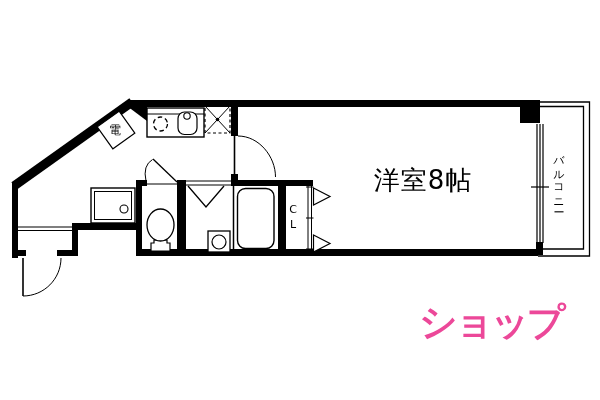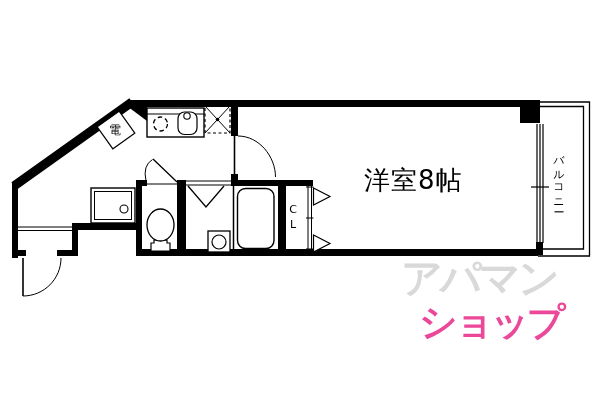--- a/index.html
+++ b/index.html
@@ -2,34 +2,33 @@
 <html><head>
 <meta charset="utf-8">
 <style>
   html,body{margin:0;padding:0;background:#fff;}
   #canvas{
     position:relative;width:600px;height:400px;background:#fff;overflow:hidden;
     font-family:"DejaVu Sans","Liberation Sans",sans-serif;
   }
   #plan-svg{position:absolute;left:0;top:0;z-index:1;}
   .label{position:absolute;z-index:2;color:#000;}
-  #room-label{left:364px;top:163px;width:118px;font-size:26px;letter-spacing:1px;white-space:nowrap;}
+  #room-label{left:364px;top:163px;width:118px;text-align:center;font-size:26px;letter-spacing:1px;white-space:nowrap;}
   #balcony-label{left:550px;top:148px;writing-mode:vertical-rl;text-orientation:mixed;font-size:11px;letter-spacing:2px;}
   #closet-label{left:286px;top:202px;width:14px;font-size:11px;line-height:15px;text-align:center;white-space:pre;}
   #heater-label{left:109px;top:122px;font-size:12px;}
   .watermark{position:absolute;z-index:0;font-weight:bold;letter-spacing:-3px;white-space:nowrap;}
   #wm1{left:401px;top:251px;font-size:41px;}
   #wm2{left:419px;top:297px;font-size:38px;}
 </style>
 </head>
 <body>
 
 <div id="canvas">
 
-  <div class="watermark" id="wm1" style="color: rgb(217, 217, 217);">アパマン</div>
   <div class="watermark" id="wm2" style="color: #ec4899;">ショップ</div>
 
   <svg id="plan-svg" width="600" height="400" viewBox="0 0 600 400">
 
     <g fill="#000">
       <rect x="128" y="100" width="412" height="7"></rect>
       <rect x="520" y="100" width="20" height="23"></rect>
       <polygon points="127,100 147,100 147,121 127,106"></polygon>
       <rect x="12" y="182" width="6" height="76"></rect>
       <rect x="12" y="250" width="14" height="6"></rect>

